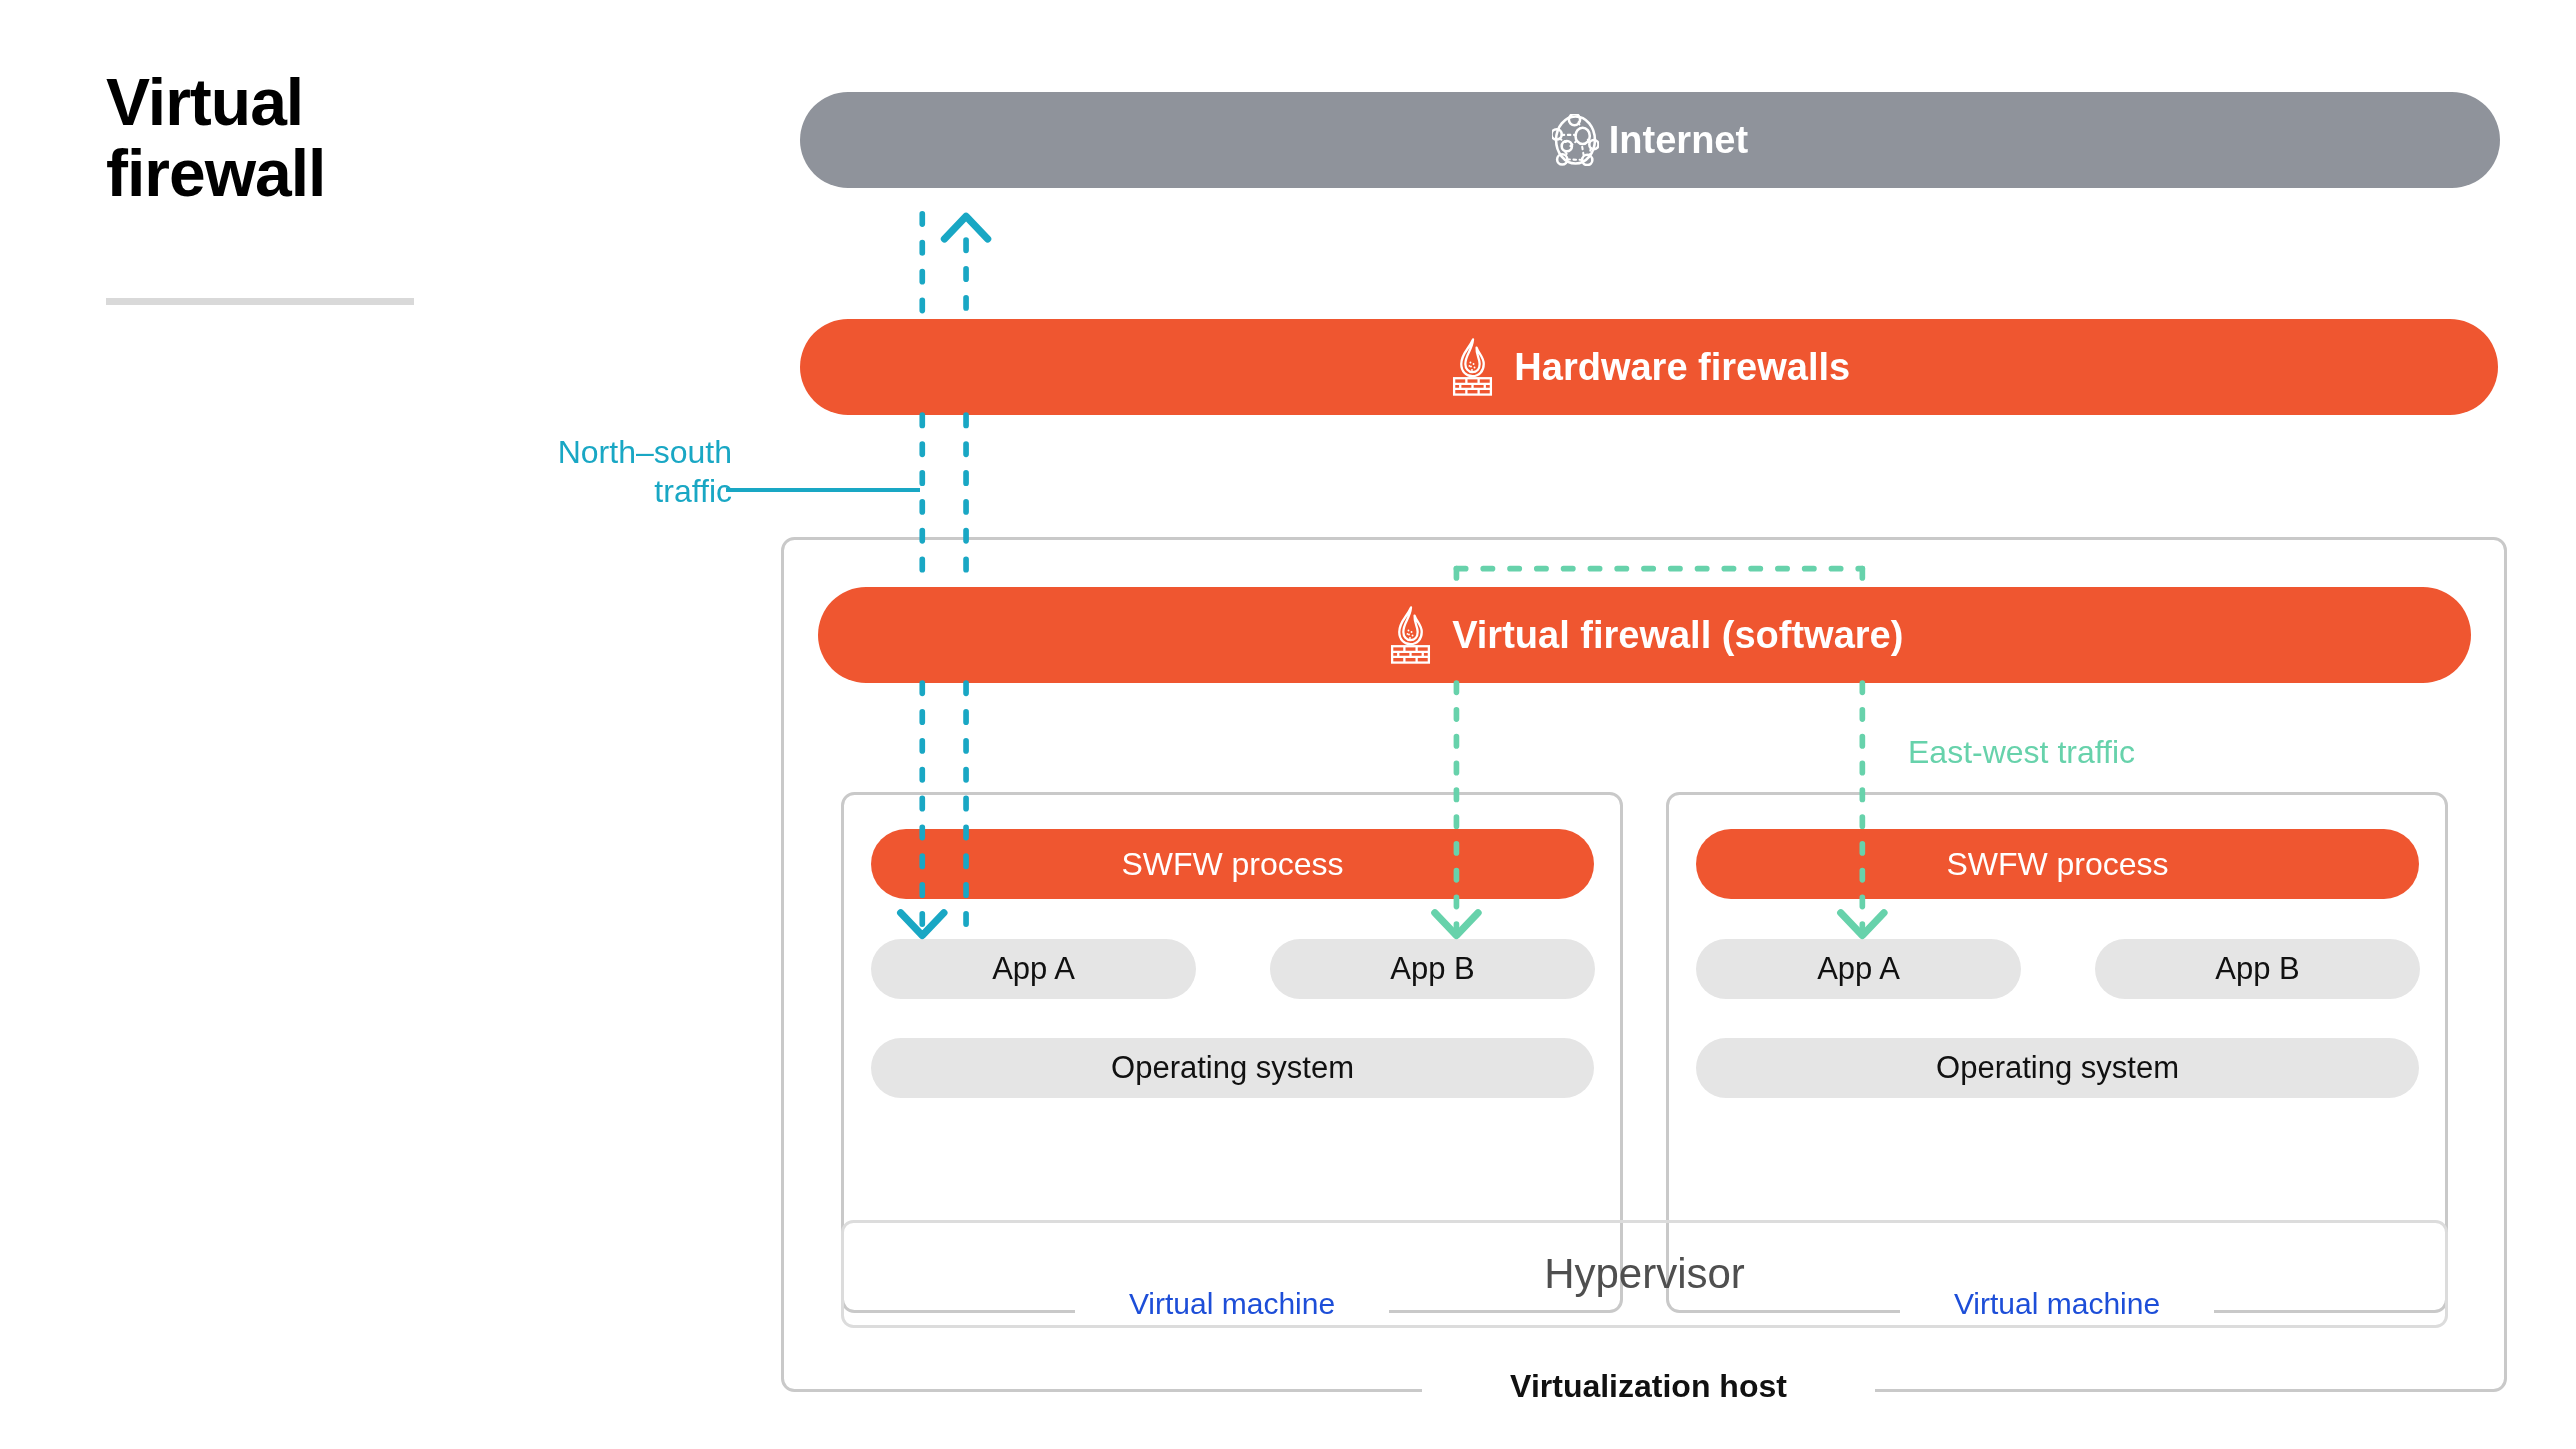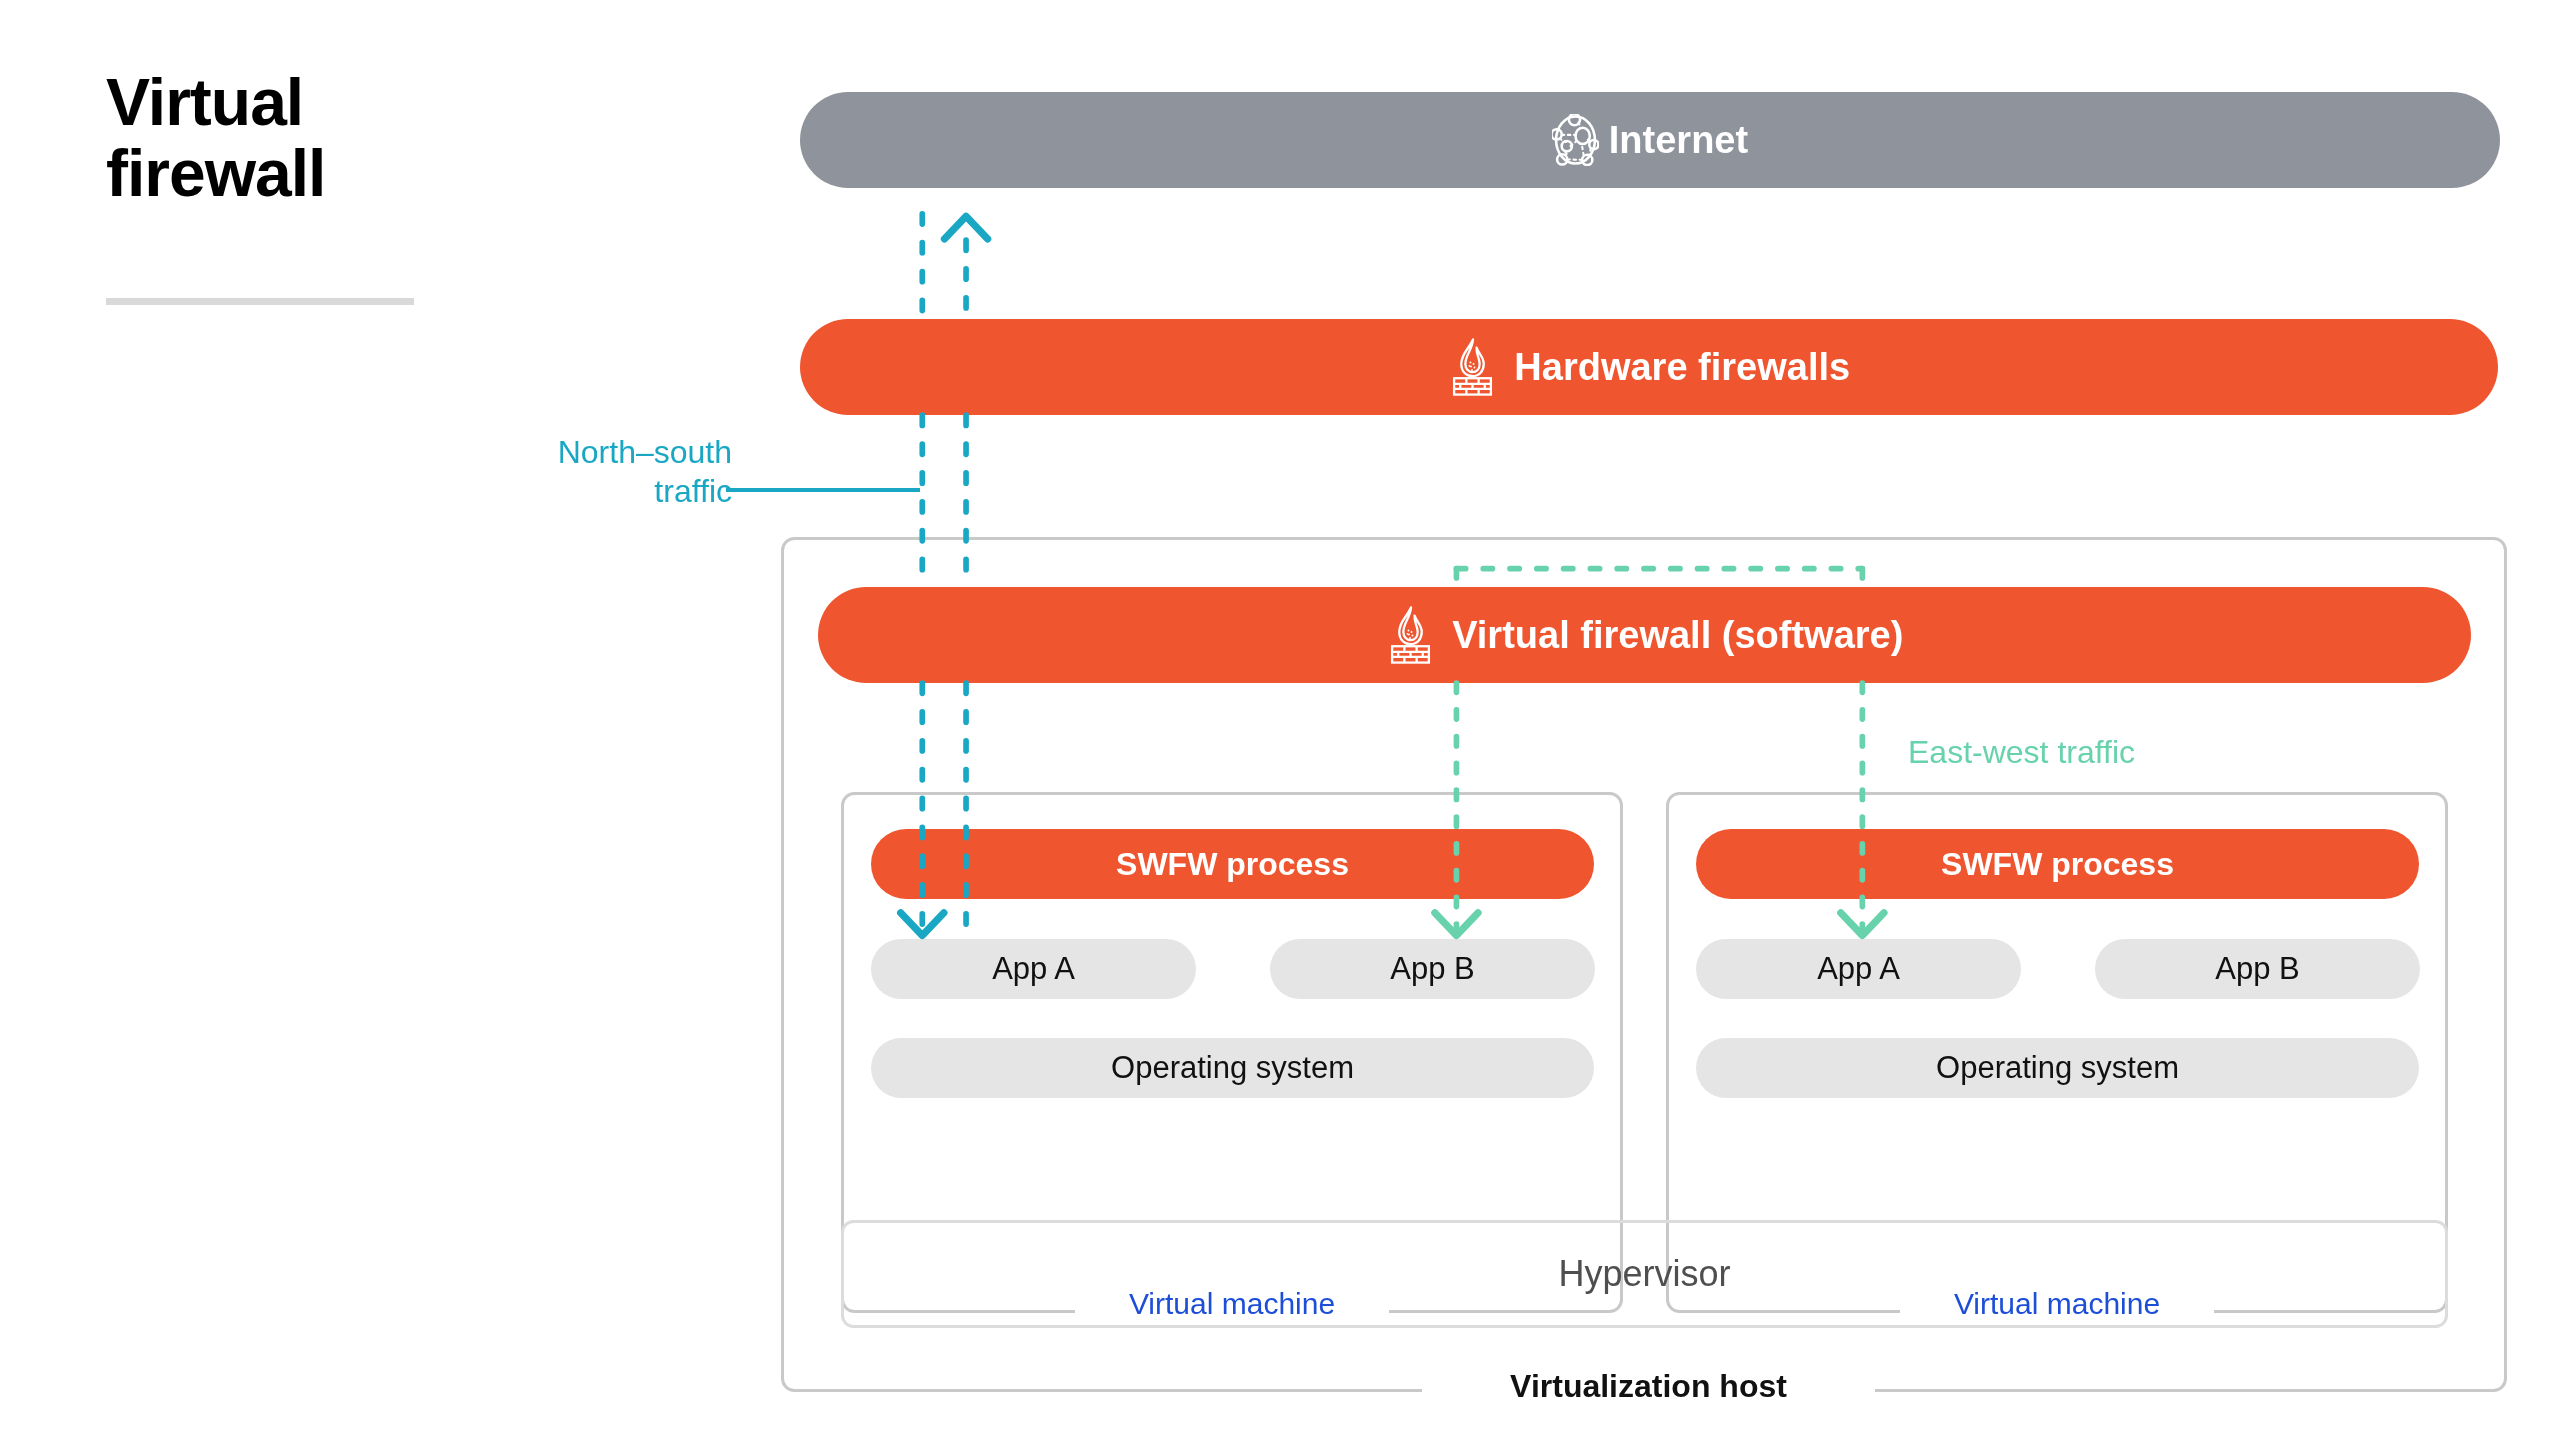--- a/index.html
+++ b/index.html
@@ -169,21 +169,21 @@
     background: #ef5630;
     display: flex;
     align-items: center;
     justify-content: center;
   }
   #swfw-left  { left: 871px; }
   #swfw-right { left: 1696px; }
   .swfw-pill span {
     font-size: 32px;
     color: #ffffff;
-    font-weight: 700;
+    font-weight: 400;
     white-space: nowrap;
   }
 
   
   .gray-pill {
     position: absolute;
     border-radius: 5151px;
     background: #e5e5e5;
     display: flex;
     align-items: center;
@@ -211,21 +211,21 @@
     width: 1607px;
     height: 108px;
     border: 3.1px solid #dcdcdc;
     border-radius: 12.4px;
     box-sizing: border-box;
     display: flex;
     align-items: center;
     justify-content: center;
   }
   #hypervisor-box span {
-    font-size: 36px;
+    font-size: 42px;
     color: #4f4f4f;
     white-space: nowrap;
   }
 
   
   #ns-label {
     position: absolute;
     left: 402px;
     top: 433px;
     width: 330px;

